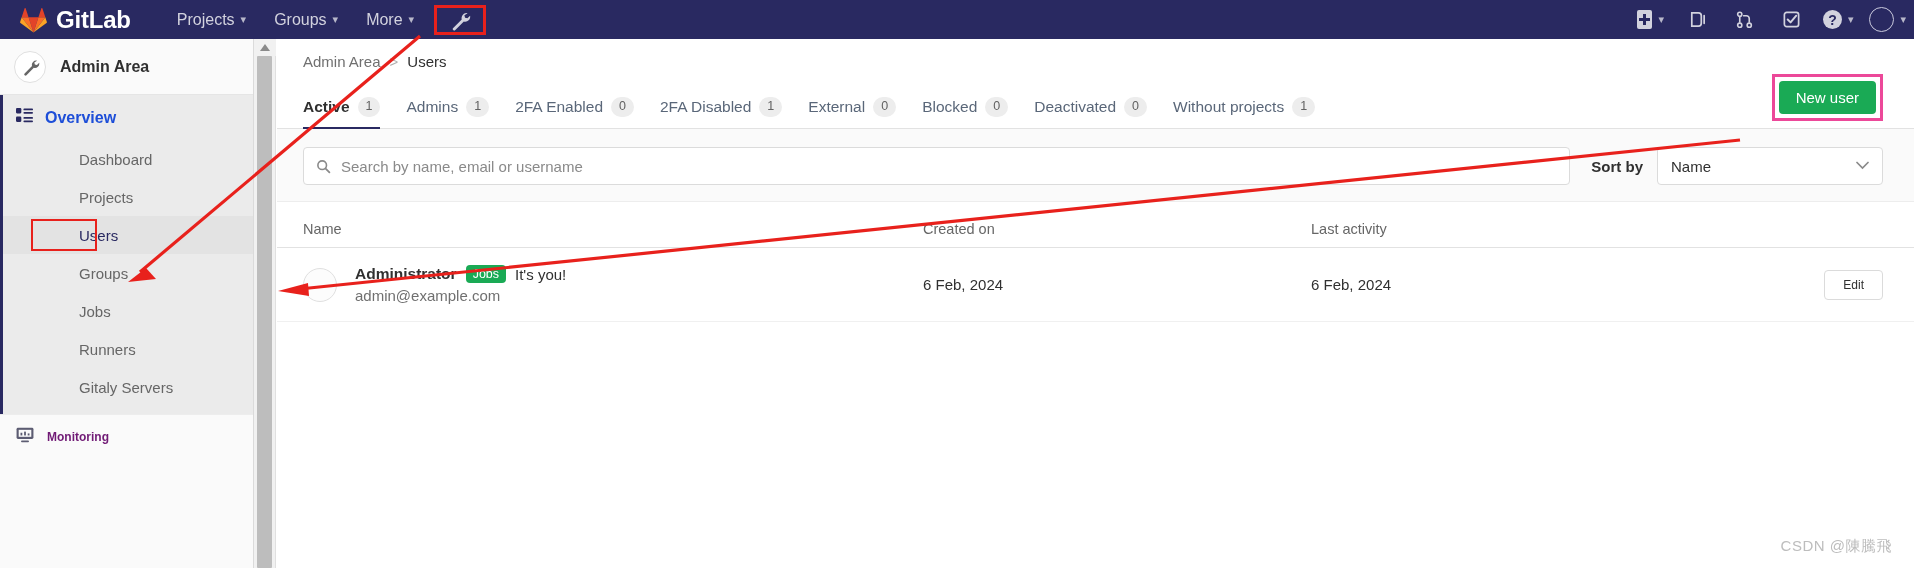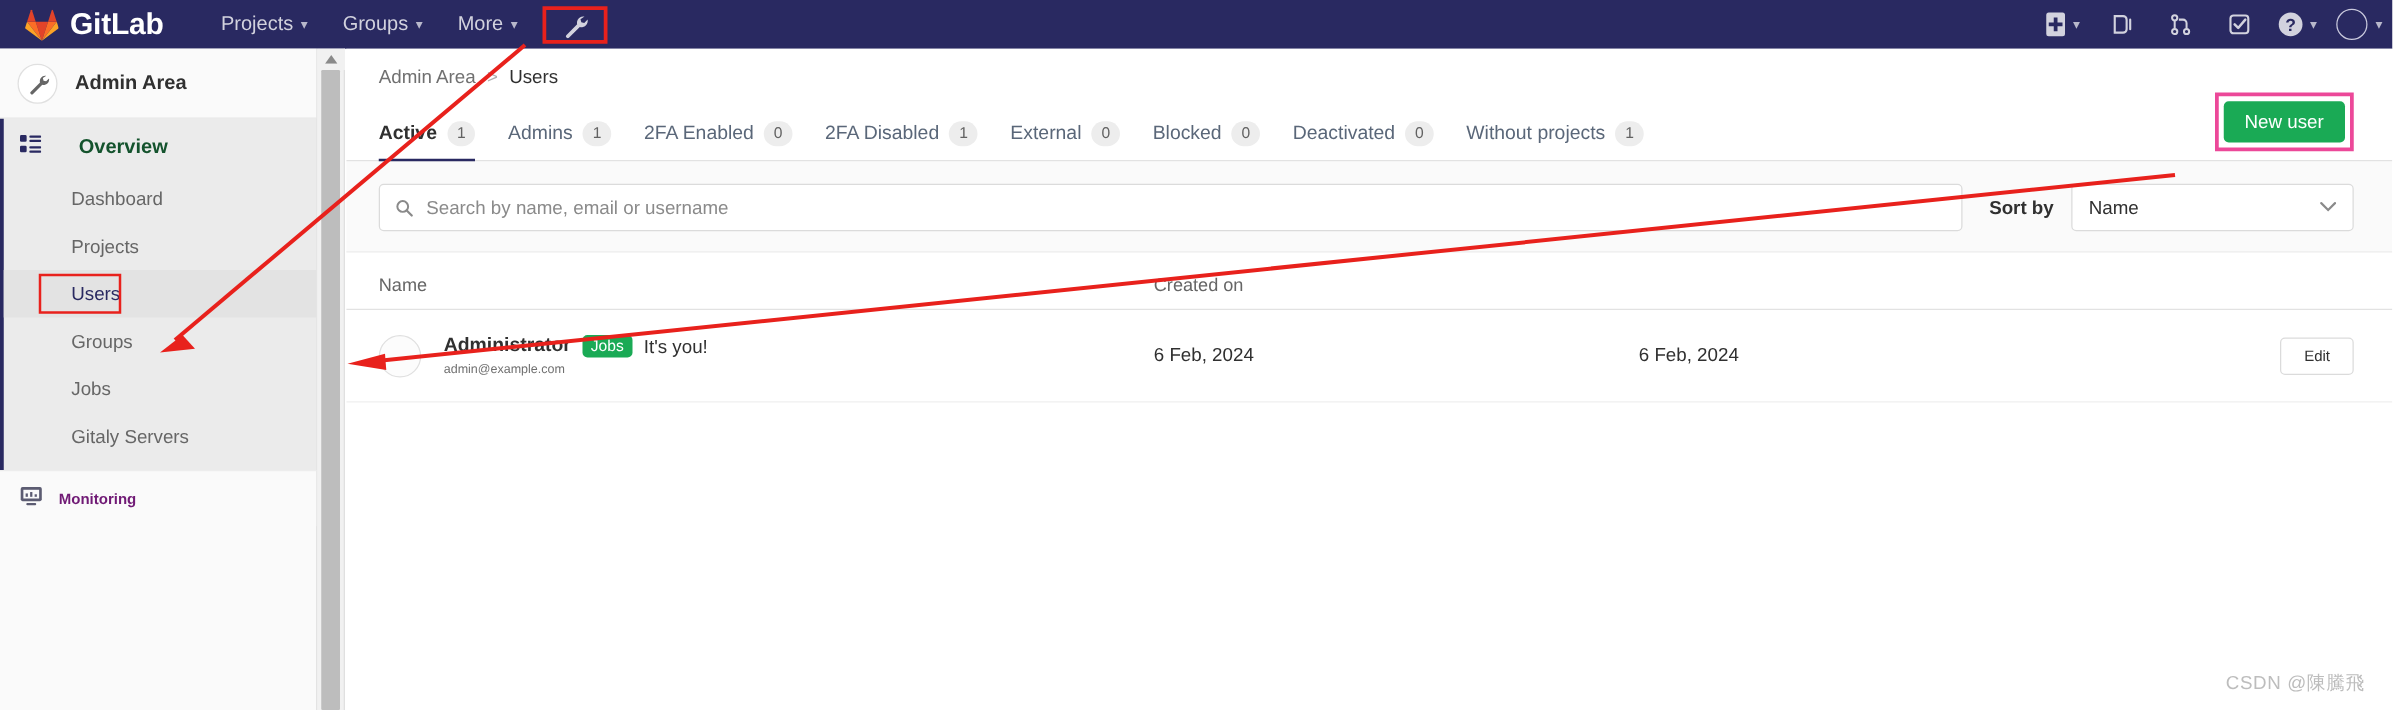--- a/index.html
+++ b/index.html
@@ -101,24 +101,24 @@
   .sb-title { font-size: 16px; font-weight: 700; color: #303030; margin-left: 14px; }
 
   .sb-section {
     position: relative; background: #ebebeb;
     border-left: 3px solid #292961;
   }
   .sb-top {
     display: flex; align-items: center; height: 45px; padding-left: 13px;
     cursor: pointer;
   }
-  .sb-top-label { font-size: 16px; font-weight: 600; color: #14532d; margin-left: 30px; }
+  .sb-top-label { font-size: 16px; font-weight: 600; color: #1d4ed8; margin-left: 12px; }
   .sb-sub { padding-bottom: 8px; }
   .sb-item {
-    height: 38px; display: flex; align-items: center; padding-left: 54px;
+    height: 38px; display: flex; align-items: center; padding-left: 76px;
     font-size: 15px; color: #666; cursor: pointer;
   }
   .sb-item.active { background: #e3e3e3; color: #292961; font-weight: 400; }
   .sb-item.boxed { position: relative; }
   .sb-item.boxed .boxframe {
     position: absolute; left: 28px; top: 3px; width: 66px; height: 32px;
     border: 2px solid #e8211c; pointer-events: none;
   }
   .sb-bottom {
     height: 45px; display: flex; align-items: center; padding-left: 16px;
@@ -229,21 +229,21 @@
     border: 1px solid #e0e0e0; background: #fcfcfc; flex: none;
   }
   .uinfo { margin-left: 18px; }
   .uline1 { display: flex; align-items: center; }
   .uname { font-size: 15.5px; font-weight: 700; color: #303030; }
   .badge-admin {
     background: #1aaa55; color: #fff; font-size: 12.5px; font-weight: 400;
     border-radius: 4px; padding: 2px 7px; margin-left: 9px;
   }
   .its-you { font-size: 15px; color: #303030; margin-left: 9px; }
-  .uemail { font-size: 10px; color: #707070; margin-top: 4px; }
+  .uemail { font-size: 15px; color: #707070; margin-top: 4px; }
   .cell-date { font-size: 15px; color: #303030; }
   .edit-btn {
     margin-left: auto; border: 1px solid #dbdbdb; border-radius: 4px;
     background: #fff; font-size: 12px; color: #303030;
     padding: 7px 18px; cursor: pointer;
     font-family: "Liberation Sans", sans-serif;
   }
 
   
   .annot { position: absolute; inset: 0; pointer-events: none; }
@@ -368,20 +368,23 @@
           <span class="boxframe"></span>
           <span>Users</span>
         </div>
         <div class="sb-item">
           <span>Groups</span>
         </div>
         <div class="sb-item">
           <span>Jobs</span>
         </div>
         <div class="sb-item">
+          <span>Runners</span>
+        </div>
+        <div class="sb-item">
           <span>Gitaly Servers</span>
         </div>
       </div>
     </div>
 
     <div class="sb-bottom">
       <span>
         <svg width="18" height="18" viewBox="0 0 16 16">
           <rect x="0.5" y="1.5" width="15" height="10" rx="1.3" fill="#5c5c72"></rect>
           <rect x="2.4" y="3.4" width="11.2" height="6.2" fill="#fafafa"></rect>
@@ -464,20 +467,21 @@
         <span class="sort-value">Name</span>
         <svg class="sort-caret" width="13" height="9" viewBox="0 0 13 9">
           <path d="M1 1.5l5.5 5.5L12 1.5" fill="none" stroke="#8a8a8a" stroke-width="1.7" stroke-linecap="round"></path>
         </svg>
       </div>
     </div>
 
     <div class="thead">
       <div class="col-name">Name</div>
       <div class="col-created">Created on</div>
+      <div class="col-last">Last activity</div>
       <div class="col-actions"></div>
     </div>
 
     <div class="urow">
       <div style="width:620px; display:flex; align-items:center;">
         <span class="uavatar"></span>
         <div class="uinfo">
           <div class="uline1">
             <span class="uname">Administrator</span>
             <span class="badge-admin">Jobs</span>

